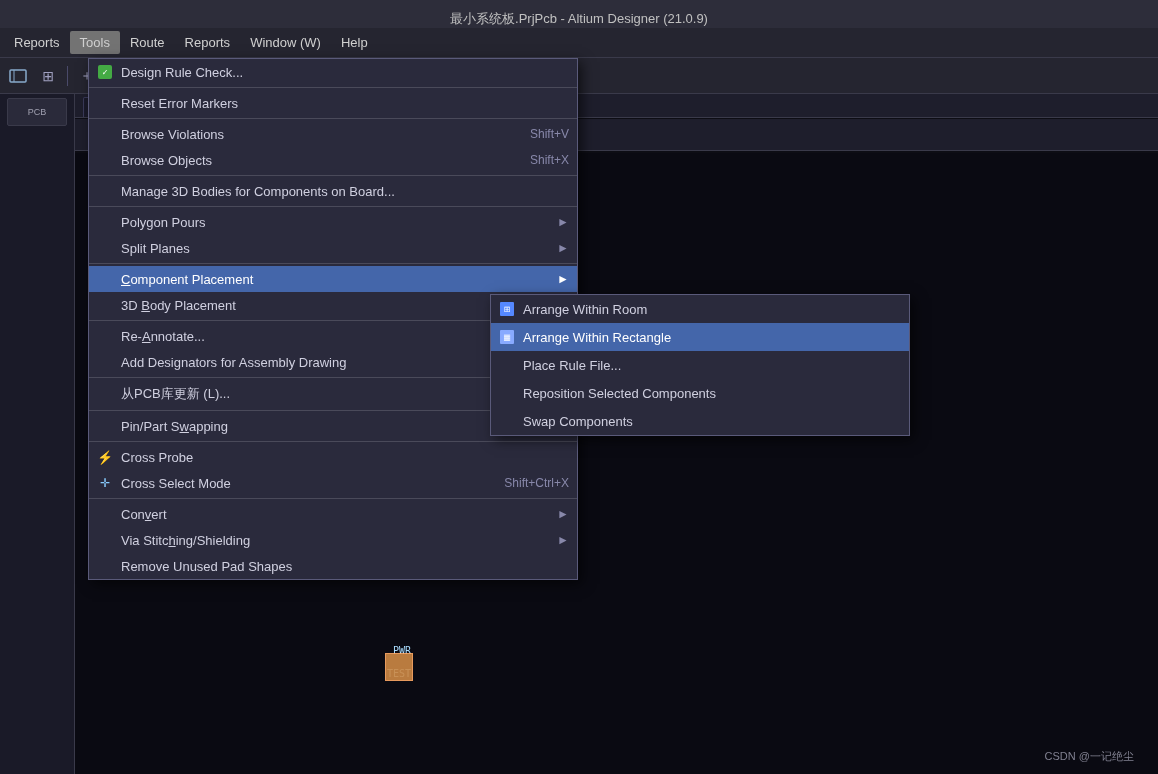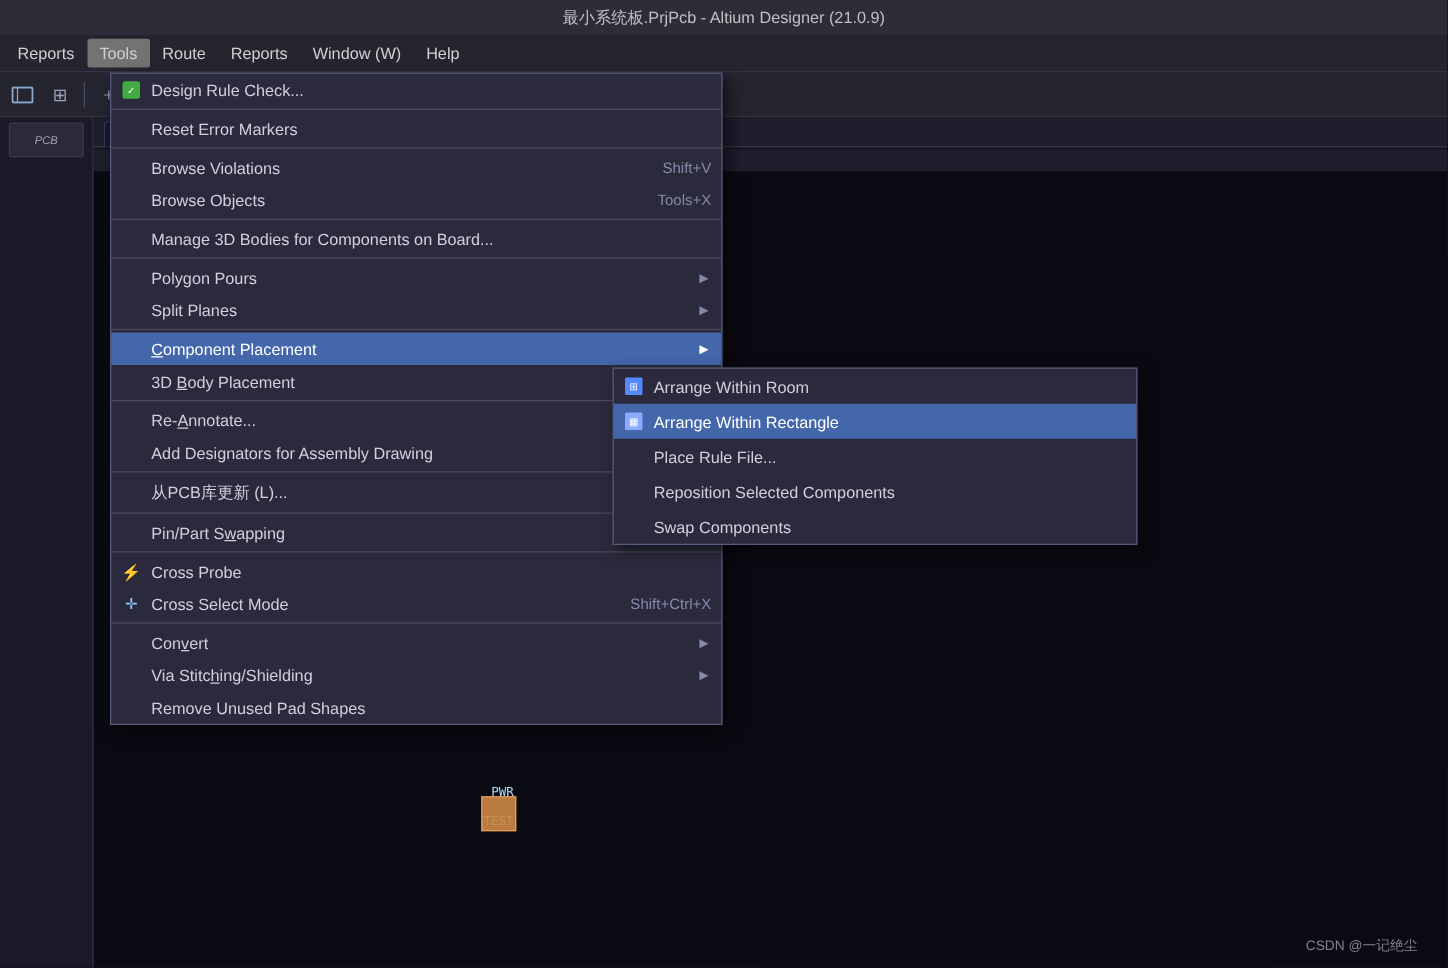--- a/index.html
+++ b/index.html
@@ -13,21 +13,21 @@
       overflow: hidden;
       position: relative;
     }
 
     
     .title-bar {
       width: 100%;
       height: 28px;
       background: #2d2d3a;
       display: flex;
-      align-items: center;
+      align-items: flex-end;
       justify-content: center;
       color: #c0c0c0;
       font-size: 13px;
     }
 
     
     .menu-bar {
       width: 100%;
       height: 30px;
       background: #252530;
@@ -88,21 +88,20 @@
     
     .left-panel {
       width: 75px;
       background: #1a1a28;
       border-right: 1px solid #3a3a4a;
       display: flex;
       flex-direction: column;
       align-items: center;
       padding-top: 4px;
       gap: 2px;
-      font-style: italic;
     }
     .panel-btn {
       width: 60px;
       height: 28px;
       background: #2a2a3a;
       border: 1px solid #3a3a4a;
       border-radius: 2px;
       color: #a0a0b0;
       font-size: 10px;
       display: flex;
@@ -462,21 +461,21 @@
           </svg>
       </button>
       <button class="toolbar-btn" style="font-size:14px;font-weight:bold;color:#88aacc;">A</button>
       <button class="toolbar-btn">
         <svg width="16" height="14">
             <line x1="2" y1="12" x2="14" y2="2" stroke="#88aacc" stroke-width="2"></line>
           </svg>
       </button>
     </div>
 
-    <div class="pcb-canvas" style="top: 43px;">
+    <div class="pcb-canvas" style="top: 59px;">
 
       <div class="pcb-label" style="top:237px; left:355px;">C4</div>
       <div class="pcb-label" style="top:237px; left:390px;">RST</div>
       <div class="pcb-label" style="top:237px; left:435px;">R3</div>
       <div class="pcb-label" style="top:237px; left:468px;">C1</div>
       <div class="pcb-label" style="top:237px; left:496px;">C2</div>
       <div class="pcb-label" style="top:237px; left:528px; text-decoration:underline; color:#ffffff; font-weight:bold;">USB</div>
       <div class="pcb-label" style="top:237px; left:600px;">C3</div>
 
       <div class="pcb-label" style="top:492px; left:318px; color:#aaddff;">PWR</div>
@@ -510,21 +509,21 @@
 
     <div class="menu-separator"></div>
 
     <div class="dropdown-item">
       <span>Browse Violations</span>
       <span class="shortcut">Shift+V</span>
     </div>
 
     <div class="dropdown-item">
       <span>Browse Objects</span>
-      <span class="shortcut">Tools+X</span>
+      <span class="shortcut">Shift+X</span>
     </div>
 
     <div class="menu-separator"></div>
 
     <div class="dropdown-item">
       <span>Manage 3D Bodies for Components on Board...</span>
     </div>
 
     <div class="menu-separator"></div>
 

